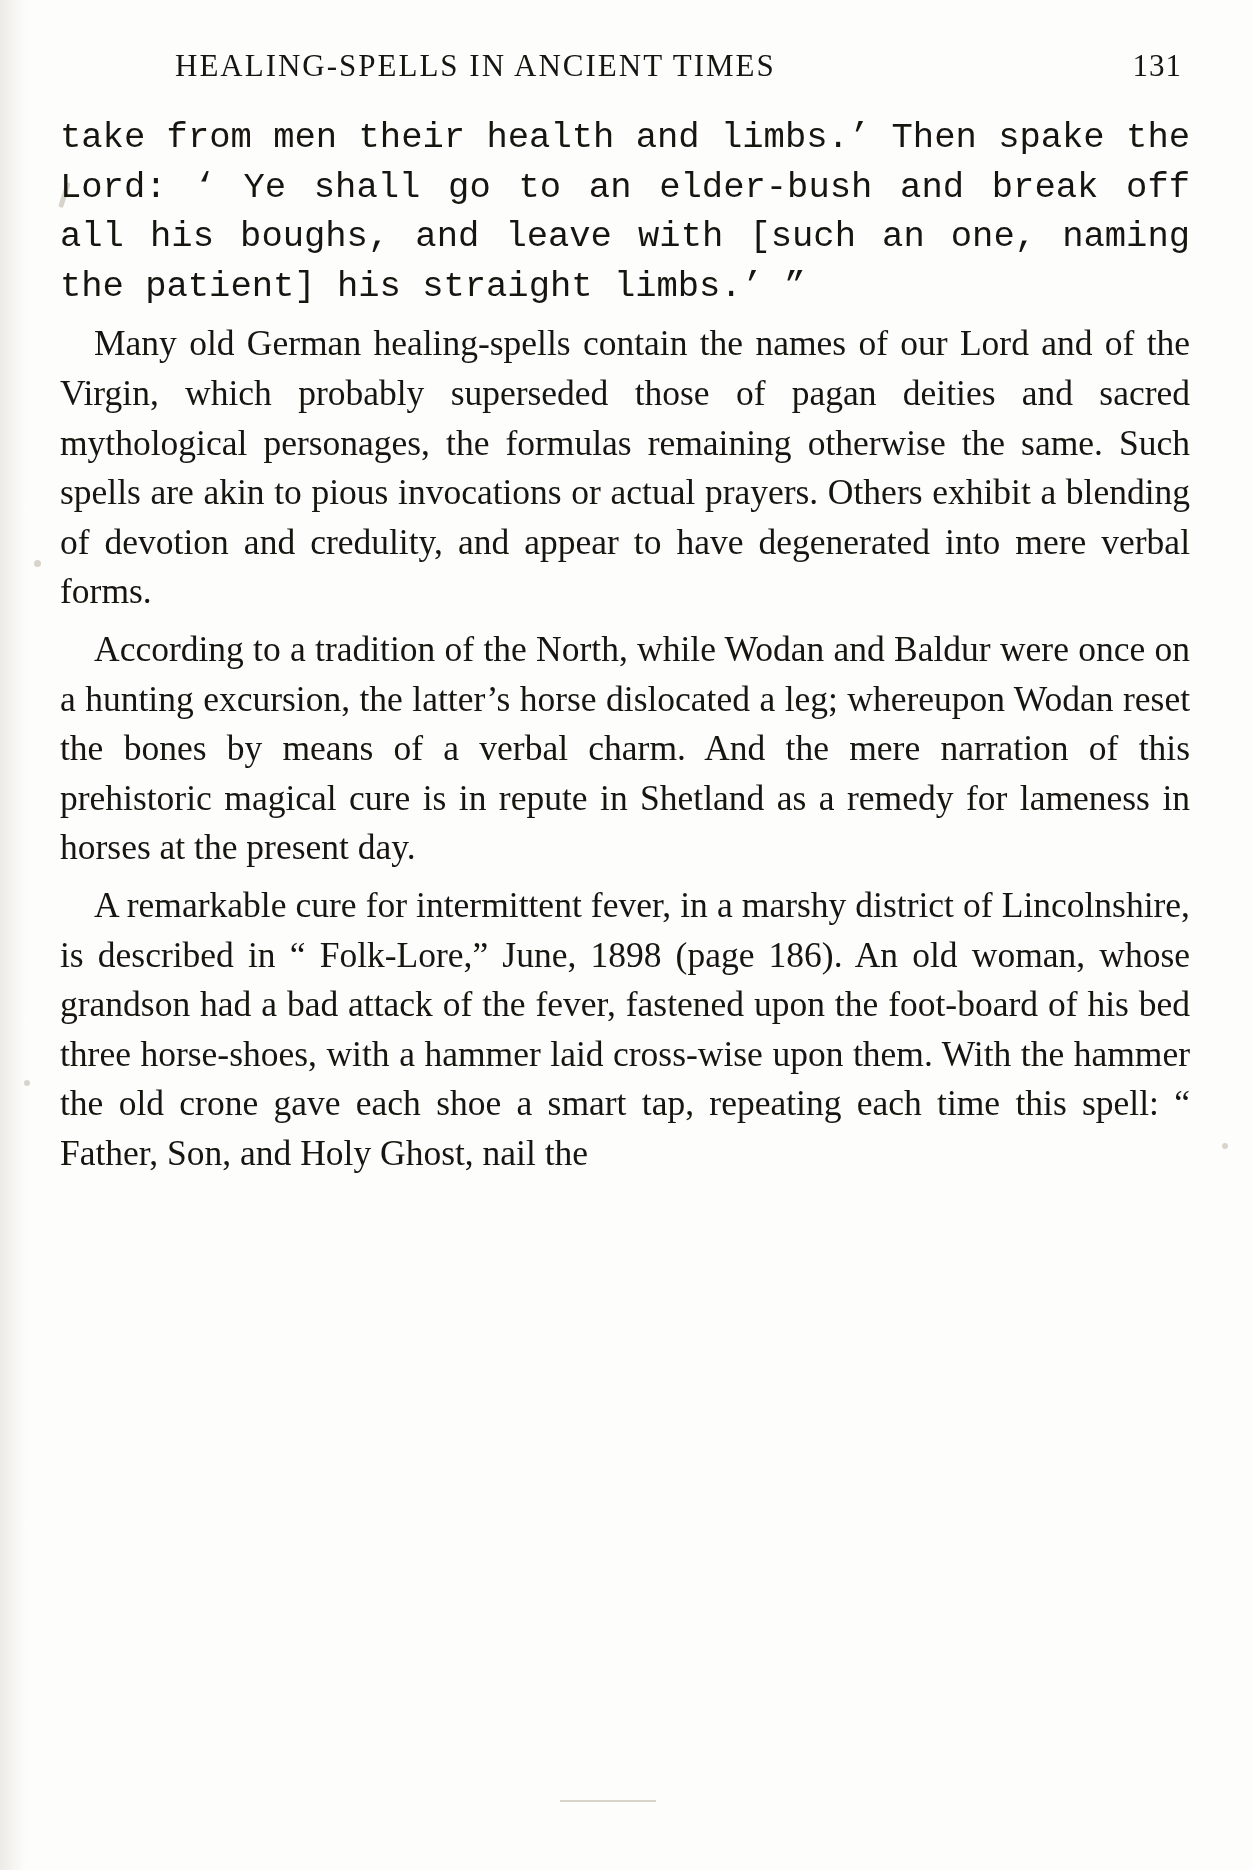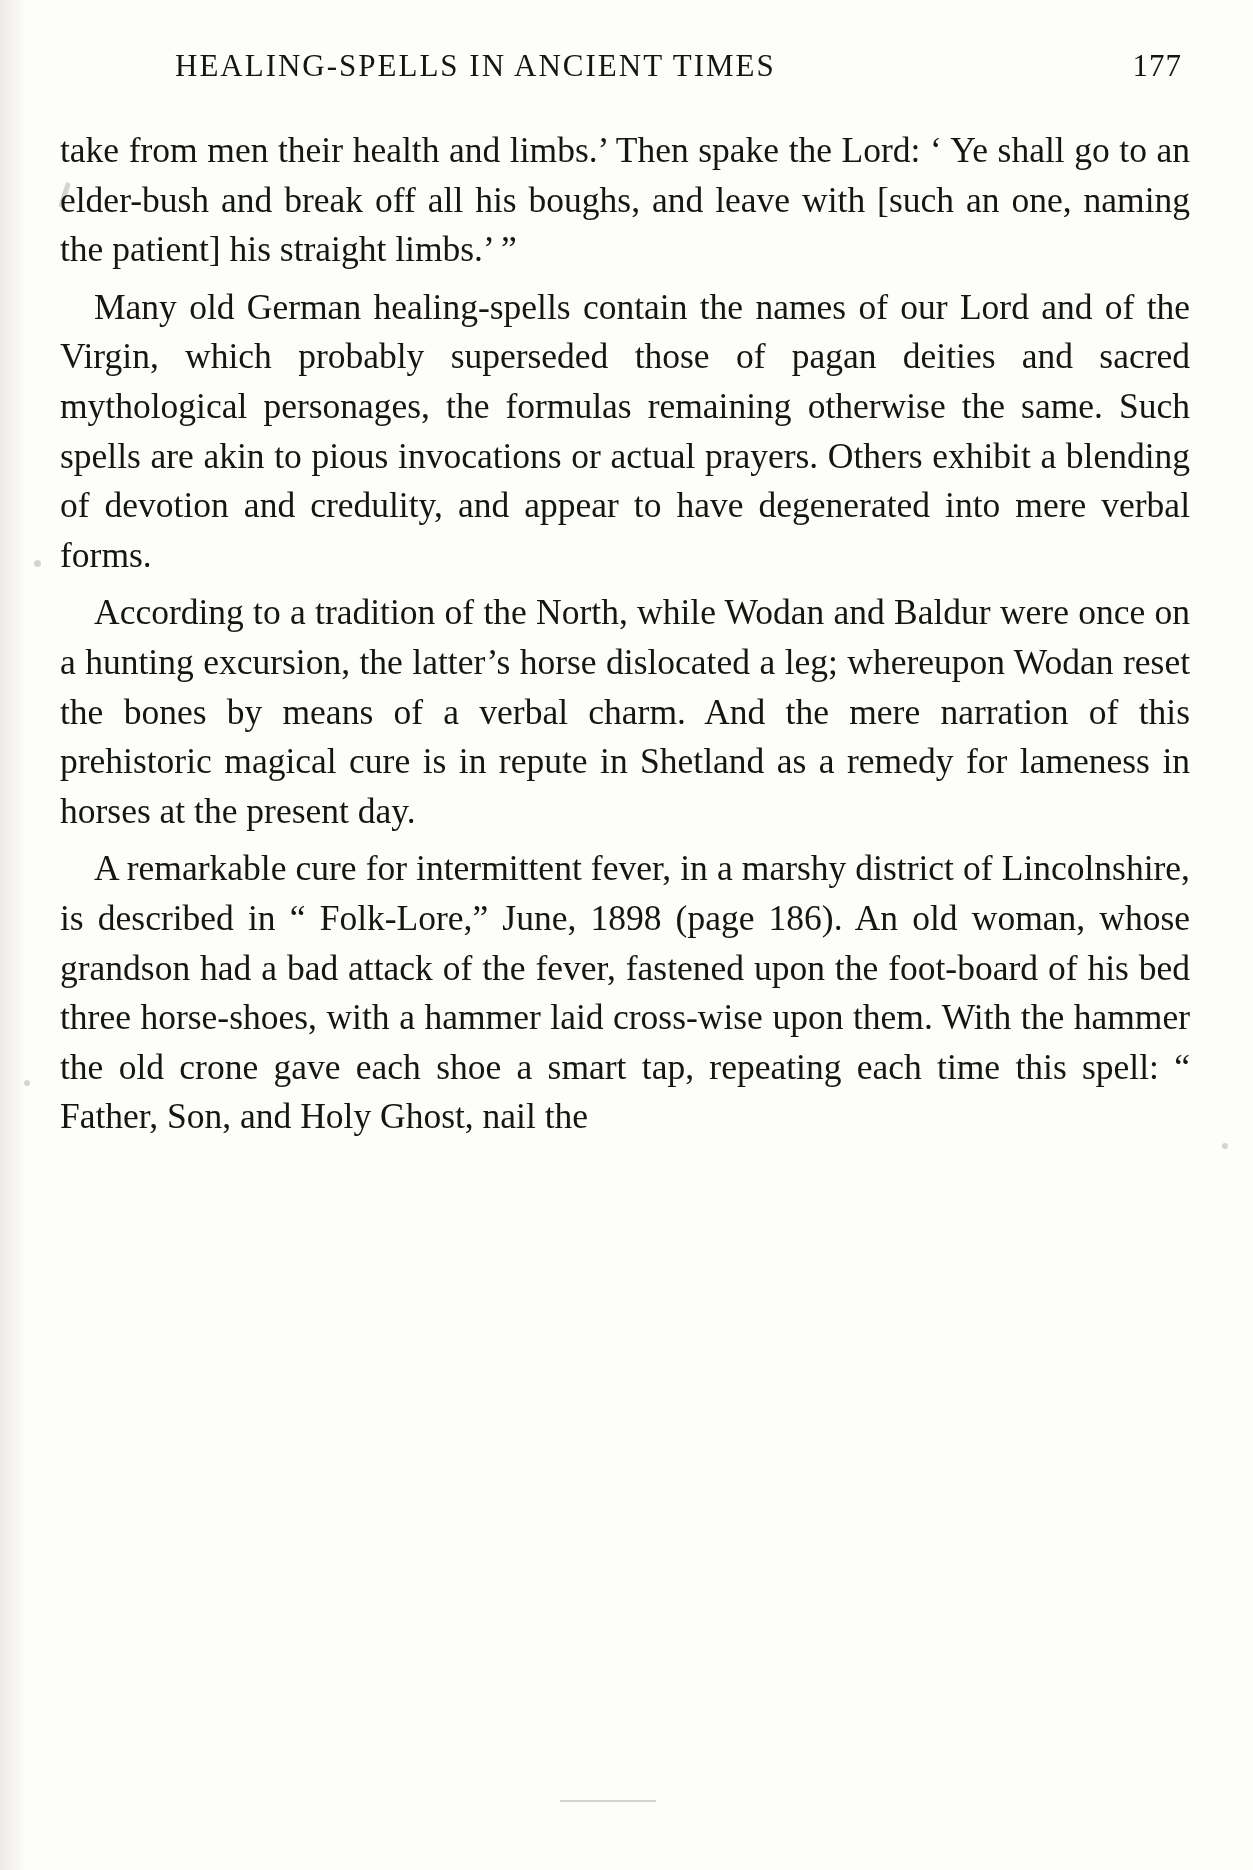--- a/index.html
+++ b/index.html
@@ -22,21 +22,21 @@
     left: 60px;
     top: 48px;
     width: 1130px;
   }
   .running-head {
     display: flex;
     align-items: baseline;
     justify-content: flex-start;
     padding-left: 115px;
     padding-right: 8px;
-    margin-bottom: 42px;
+    margin-bottom: 29px;
   }
   .running-head .title {
     font-size: 31px;
     letter-spacing: 2.0px;
     white-space: nowrap;
     color: #17150f;
   }
   .running-head .folio {
     font-size: 31px;
     margin-left: auto;
@@ -53,20 +53,21 @@
   .body-text p {
     margin: 0;
     padding: 0;
   }
   .body-text p.indent {
     text-indent: 34px;
     margin-top: 8px;
   }
   .body-text p.noindent {
     text-indent: 0;
+    font-family: Liberation Mono, monospace;
   }
   
   .speck {
     position: absolute;
     background: #b9b2a6;
     opacity: .55;
     border-radius: 50%;
   }
   .edge-shade {
     position: absolute;
@@ -96,21 +97,21 @@
 
   <div class="speck" style="left:62px; top:182px; width:5px; height:26px; border-radius:2px; transform:rotate(18deg);"></div>
   <div class="speck" style="left:34px; top:560px; width:7px; height:7px;"></div>
   <div class="speck" style="left:24px; top:1080px; width:6px; height:6px;"></div>
   <div class="speck" style="left:1222px; top:1143px; width:6px; height:6px;"></div>
 
   <div class="content">
 
     <div class="running-head">
       <span class="title">HEALING-SPELLS IN ANCIENT TIMES</span>
-      <span class="folio">177</span>
+      <span class="folio">131</span>
     </div>
 
     <div class="body-text">
       <p class="noindent">take from men their health and limbs.’ Then spake the Lord: ‘ Ye shall go to an elder-bush and break off all his boughs, and leave with [such an one, naming the patient] his straight limbs.’ ”</p>
       <p class="indent">Many old German healing-spells contain the names of our Lord and of the Virgin, which probably superseded those of pagan deities and sacred mythological personages, the formulas remaining otherwise the same. Such spells are akin to pious invocations or actual prayers. Others exhibit a blending of devotion and credulity, and appear to have degenerated into mere verbal forms.</p>
       <p class="indent">According to a tradition of the North, while Wodan and Baldur were once on a hunting excursion, the latter’s horse dislocated a leg; whereupon Wodan reset the bones by means of a verbal charm. And the mere narration of this prehistoric magical cure is in repute in Shetland as a remedy for lameness in horses at the present day.</p>
       <p class="indent">A remarkable cure for intermittent fever, in a marshy district of Lincolnshire, is described in “ Folk-Lore,” June, 1898 (page 186). An old woman, whose grandson had a bad attack of the fever, fastened upon the foot-board of his bed three horse-shoes, with a hammer laid cross-wise upon them. With the hammer the old crone gave each shoe a smart tap, repeating each time this spell: “ Father, Son, and Holy Ghost, nail the</p>
     </div>
 
   </div>

